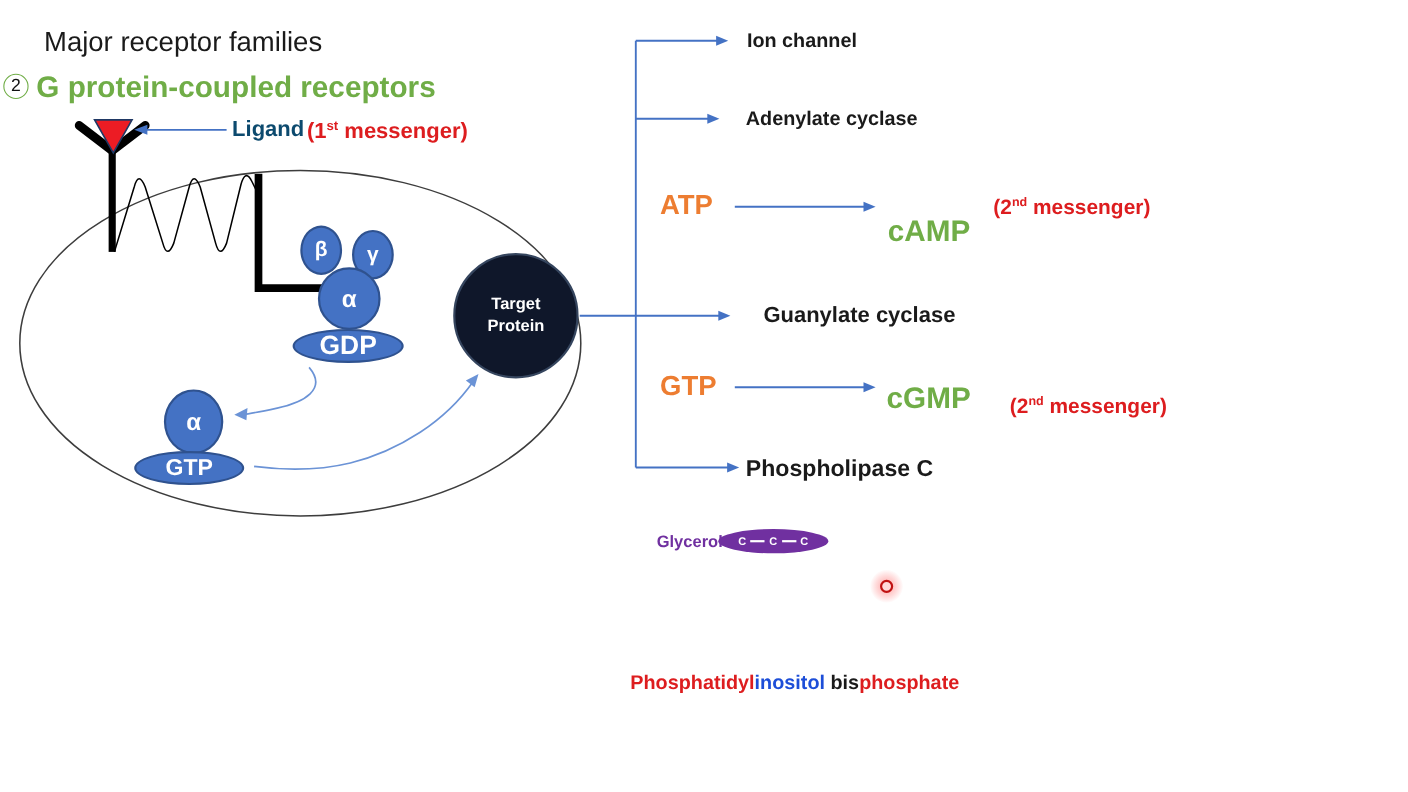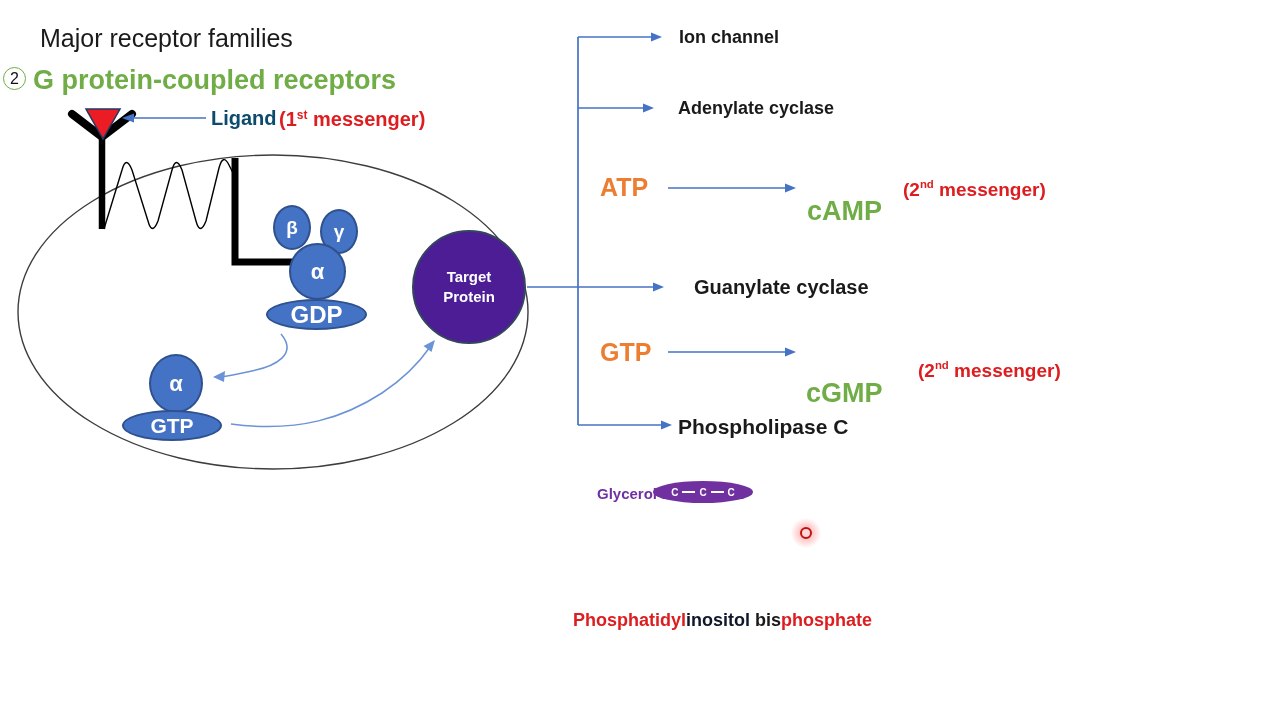--- a/index.html
+++ b/index.html
@@ -11,37 +11,37 @@
   .vc{transform:translateY(-50%);}
   .b{font-weight:bold;}
   svg{position:absolute;left:0;top:0;}
   
   .green-head{color:#70AD47;}
   .green-lig{color:#0c4a6e;}
   .red{color:#DD1D1F;}
   .orange{color:#ED7D31;}
   .green-prod{color:#70AD47;margin-top:24px;}
   .purple{color:#7030A0;}
-  .blue-txt{color:#0f172a;margin-top:13px;}
+  .blue-txt{color:#1d4ed8;margin-top:13px;}
   .black-txt{color:#1a1a1a;}
   sup{font-size:0.6em;}
   
   .subunit{
     position:absolute;display:flex;align-items:center;justify-content:center;
     background:#4472C4;border:2px solid #2F528F;border-radius:50%;
     color:#fff;font-weight:bold;box-sizing:border-box;
   }
   .badge{
     position:absolute;left:3px;top:67px;width:23px;height:23px;border-radius:50%;
     border:1.5px solid #70AD47;display:flex;align-items:center;justify-content:center;
     font-size:16px;color:#111;box-sizing:border-box;
   }
   .target{
     position:absolute;left:412px;top:230px;width:114px;height:114px;border-radius:50%;
-    background:#4c1d95;border:2.5px solid #35455E;box-sizing:border-box;
+    background:#0f172a;border:2.5px solid #35455E;box-sizing:border-box;
     display:flex;flex-direction:column;align-items:center;justify-content:center;
     color:#fff;font-weight:bold;font-size:15px;line-height:1.35;
   }
   .glyc{
     position:absolute;left:653px;top:481px;width:100px;height:22px;border-radius:50%;
     background:#7030A0;display:flex;align-items:center;justify-content:center;gap:4px;
     color:#fff;font-weight:bold;font-size:10px;
   }
   .bond{display:inline-block;width:13px;height:1.5px;background:#fff;}
   .laser{
@@ -170,21 +170,21 @@
   <div class="abs vc b green-prod" style="left:807px;top:187px;font-size:27px;">
     <span>cAMP</span>
   </div>
   <div class="abs vc b red" style="left:903px;top:189px;font-size:19px;">
     <span>(2</span><sup>nd</sup><span> messenger)</span>
   </div>
 
   <div class="abs vc b orange" style="left:600px;top:352px;font-size:25px;">
     <span>GTP</span>
   </div>
-  <div class="abs vc b green-prod" style="left:806px;top:369px;font-size:27px;">
+  <div class="abs vc b green-prod" style="left:806px;top:338px;font-size:27px;">
     <span>cGMP</span>
   </div>
   <div class="abs vc b red" style="left:918px;top:370px;font-size:19px;">
     <span>(2</span><sup>nd</sup><span> messenger)</span>
   </div>
 
   <div class="abs vc b purple" style="left:597px;top:493px;font-size:15px;">
     <span>Glycerol</span>
   </div>
   <div class="glyc">

